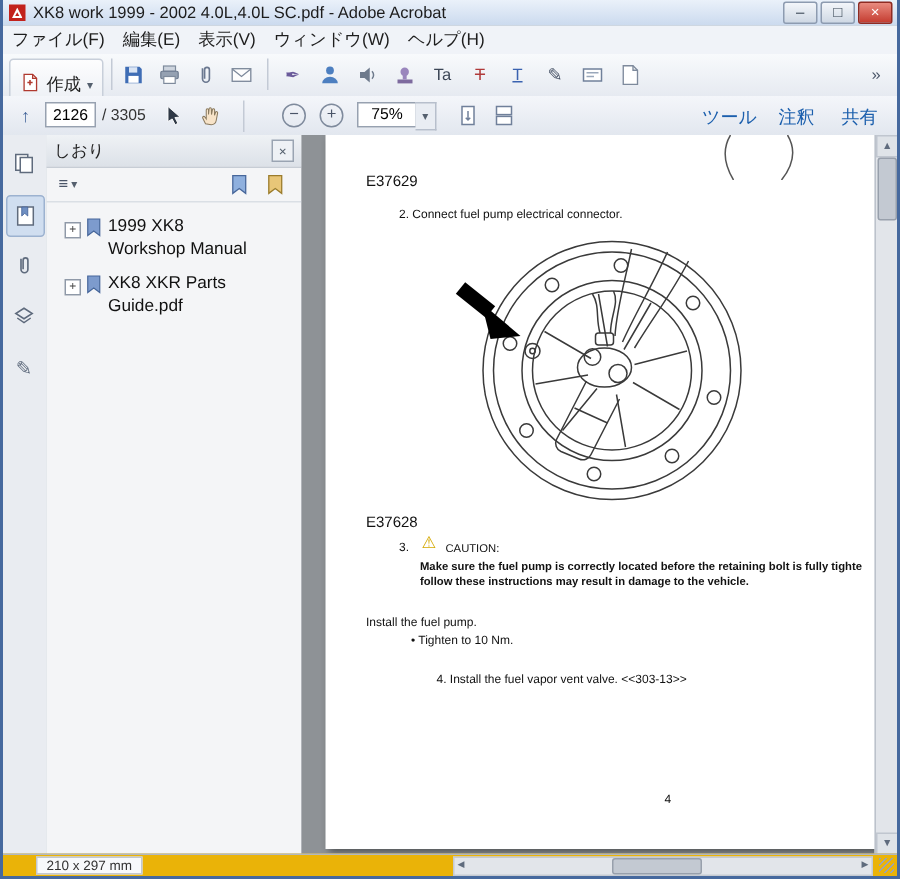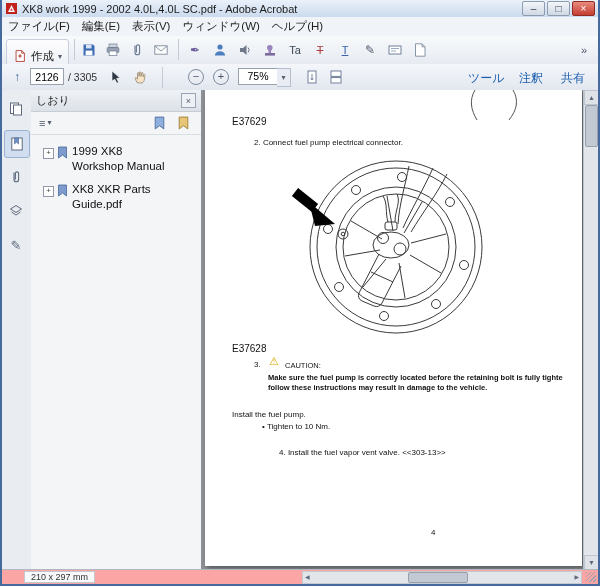--- a/index.html
+++ b/index.html
@@ -61,31 +61,31 @@
   .sbclose{width:13px;height:13px;border:1px solid #9aa4b2;background:#eef1f5;display:flex;
     align-items:center;justify-content:center;font-size:9px;color:#55606e;}
   .sbtools{position:absolute;left:0;top:21px;right:0;height:23px;border-bottom:1px solid #dadfe5;}
   .sbtbtn{position:absolute;top:3px;height:17px;display:flex;align-items:center;gap:2px;
     padding:0 4px;font-size:11px;color:#4a5568;border-radius:2px;}
   .expander{position:absolute;width:9px;height:9px;border:1px solid #8f99a8;background:#fff;
     font-size:8px;line-height:7px;text-align:center;color:#444;}
   .bmlabel{position:absolute;font-size:11.5px;color:#111;width:104px;line-height:15px;}
   
   .doc{position:absolute;left:199px;top:90px;right:0;bottom:14px;background:#8e9296;overflow:hidden;}
-  .page{position:absolute;left:4px;top:0;width:377px;height:476px;background:#fff;
+  .page{position:absolute;left:16px;top:0;width:377px;height:476px;background:#fff;
     box-shadow:2px 2px 5px rgba(0,0,0,.45);overflow:hidden;color:#111;}
   .doctext{position:absolute;white-space:nowrap;}
   .vscroll{position:absolute;right:0;top:0;width:14px;bottom:0;background:#e2e5ea;
     border-left:1px solid #bcc2cb;}
   .scrbtn{position:absolute;left:0;width:13px;height:13px;display:flex;align-items:center;
     justify-content:center;font-size:7px;color:#5f6b7d;background:#dfe3e8;border:1px solid #c0c6cf;}
   .vthumb{position:absolute;left:1px;top:15px;width:11px;height:40px;background:#c3c9d2;
     border:1px solid #98a0ac;border-radius:2px;}
   
-  .statusbar{position:absolute;left:0;right:0;bottom:0;height:14px;background:#fca5a5;
+  .statusbar{position:absolute;left:0;right:0;bottom:0;height:14px;background:#eab308;
     border-top:1px solid #b1b8c2;font-size:9px;color:#333;}
   .sizecell{position:absolute;left:22px;top:1px;height:10px;line-height:10px;padding:0 6px;
     border:1px solid #c2c8d1;background:#f7f9fb;}
   .htrack{position:absolute;left:300px;right:16px;top:1px;height:11px;background:#e2e5ea;
     border:1px solid #c5cad2;}
   .hthumb{position:absolute;left:105px;top:0;width:58px;height:9px;background:#c3c9d2;
     border:1px solid #98a0ac;border-radius:2px;}
   .harrow{position:absolute;top:1px;font-size:6px;color:#5f6b7d;line-height:9px;}
   .grip{position:absolute;right:2px;bottom:2px;width:10px;height:10px;
     background:repeating-linear-gradient(135deg,#9aa4b2 0 1px,transparent 1px 3px);}

